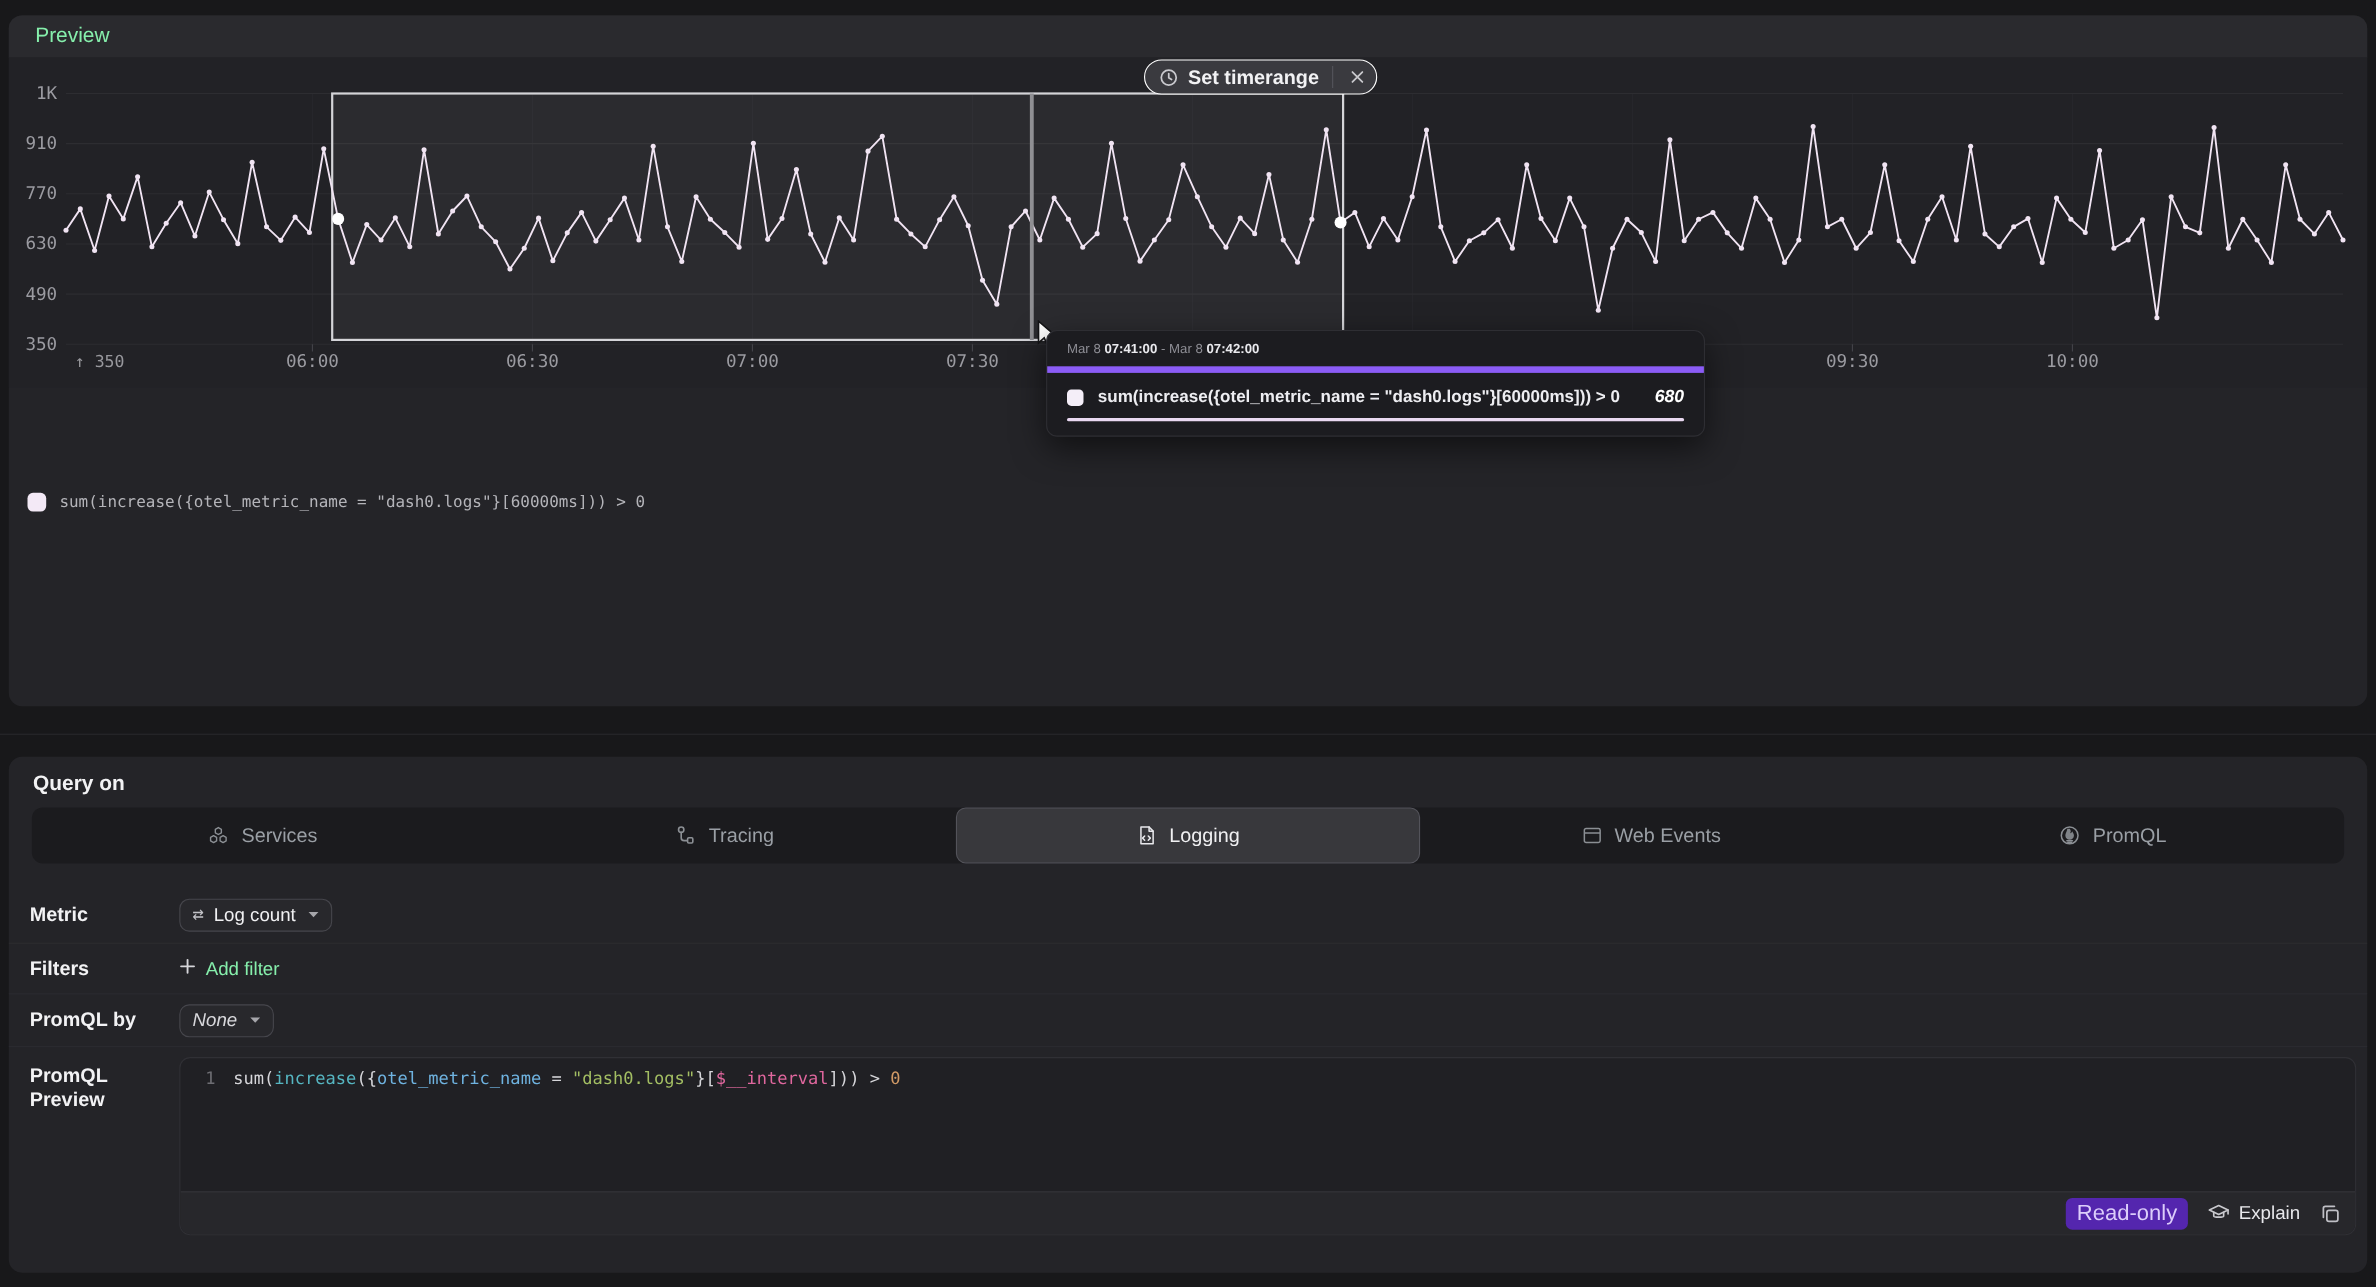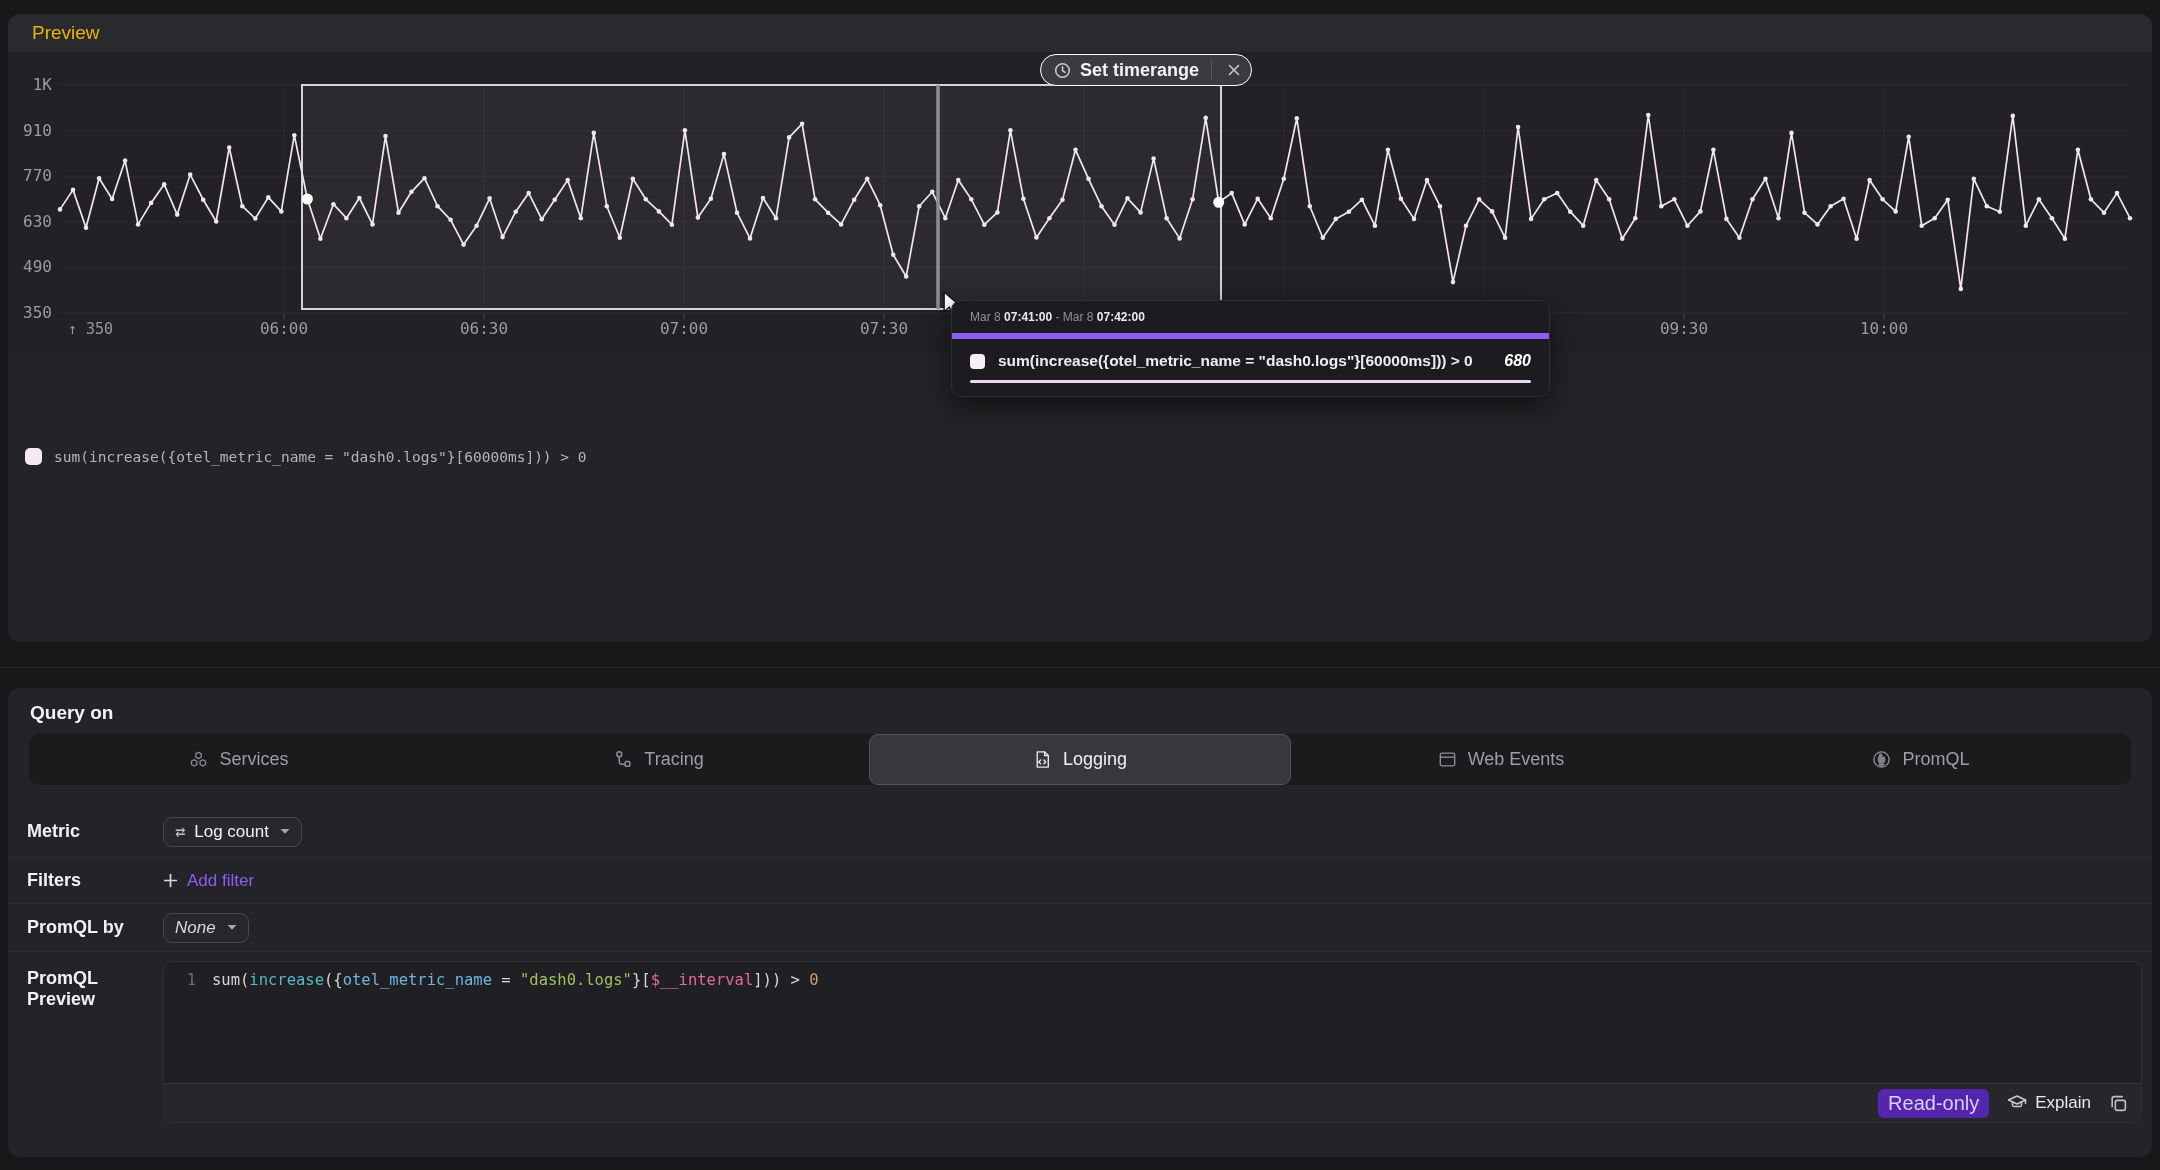--- a/index.html
+++ b/index.html
@@ -7,21 +7,21 @@
        font-family:"Liberation Sans",sans-serif;color:#ececee;-webkit-font-smoothing:antialiased;}
   .mono{font-family:"DejaVu Sans Mono",monospace;}
 
   
   .panel{position:absolute;left:8px;width:2144px;background:#242428;border-radius:12px;}
   .preview-panel{top:14px;height:628px;}
   .query-panel{top:688px;height:469px;}
 
   .panel-header{height:38px;background:#2a2a2e;border-radius:12px 12px 0 0;
     border-bottom:1px solid #2c2c30;display:flex;align-items:center;padding:0 24px;}
-  .panel-title{font-size:19px;font-weight:500;color:#eab308;}
+  .panel-title{font-size:19px;font-weight:500;color:#86efac;}
 
   
   .chart-host{position:absolute;left:0;top:38px;width:2144px;height:300px;background:#222226;z-index:1;}
   .chart-host svg{display:block;}
 
   .set-timerange{position:absolute;left:1032px;top:40px;height:30px;z-index:5;
     display:flex;align-items:center;background:#3a3a3f;border:1px solid #ffffff;
     border-radius:16px;padding:0 4px 0 13px;gap:9px;cursor:pointer;}
   .set-timerange .str-label{font-size:18px;font-weight:600;color:#f2f2f4;padding-right:3px;}
   .str-divider{width:1px;height:20px;background:#55555b;}
@@ -70,21 +70,21 @@
   .row-groupby{height:48px;border-bottom:1px solid #2c2c30;}
   .row-promql{align-items:flex-start;padding-top:9px;}
   .row-promql .row-label{padding-top:7px;}
 
   .select-btn{display:flex;align-items:center;gap:9px;height:30px;padding:0 11px;
     background:#28282c;border:1px solid #46464c;border-radius:9px;color:#f0f0f2;
     font-size:17px;font-family:"Liberation Sans",sans-serif;cursor:pointer;}
   .swap-glyph{color:#c3c3c8;font-size:17px;line-height:1;}
   .caret{color:#a6a6ab;display:flex;margin-left:2px;}
   .select-btn.italic-value span.value{font-style:italic;color:#d8d8dc;}
-  .ghost-btn{display:flex;align-items:center;gap:9px;background:none;border:none;color:#8b5cf6;
+  .ghost-btn{display:flex;align-items:flex-start;gap:9px;background:none;border:none;color:#86efac;
     font-size:17px;font-family:"Liberation Sans",sans-serif;cursor:pointer;padding:0;}
   .plus-glyph{color:#d6d6da;display:flex;}
 
   
   .editor{flex:1;height:162px;box-sizing:border-box;position:relative;
     background:#202024;border:1px solid #303035;border-radius:10px;overflow:hidden;}
   .code-line{display:flex;align-items:baseline;padding-top:9px;font-size:15.5px;}
   .code-line .ln{width:26px;text-align:right;margin:0 16px 0 6px;color:#6d6d73;flex:none;
     font-family:"DejaVu Sans Mono",monospace;}
   .code-line code{font-family:"DejaVu Sans Mono",monospace;white-space:pre;}

